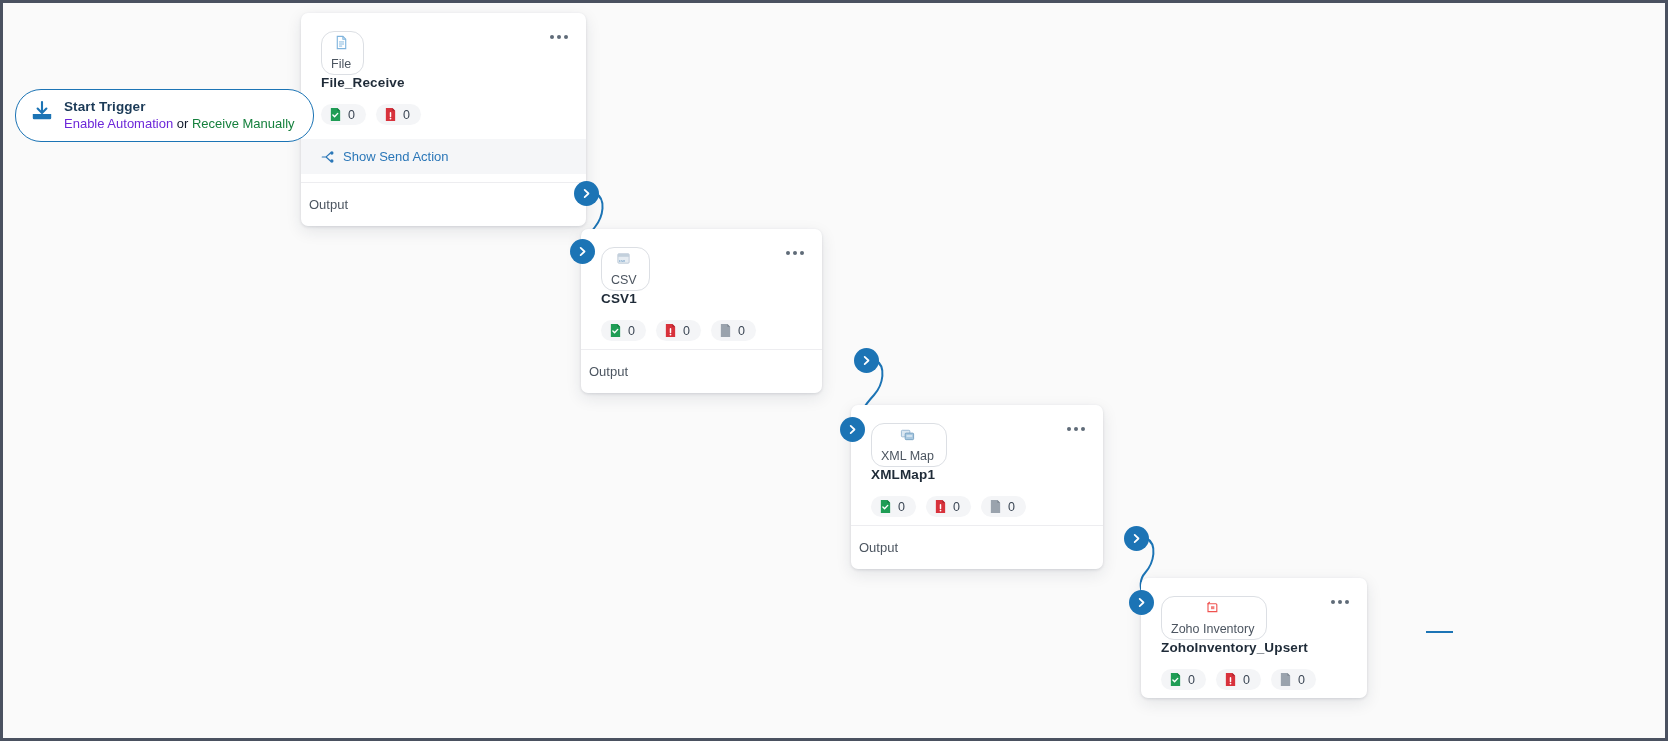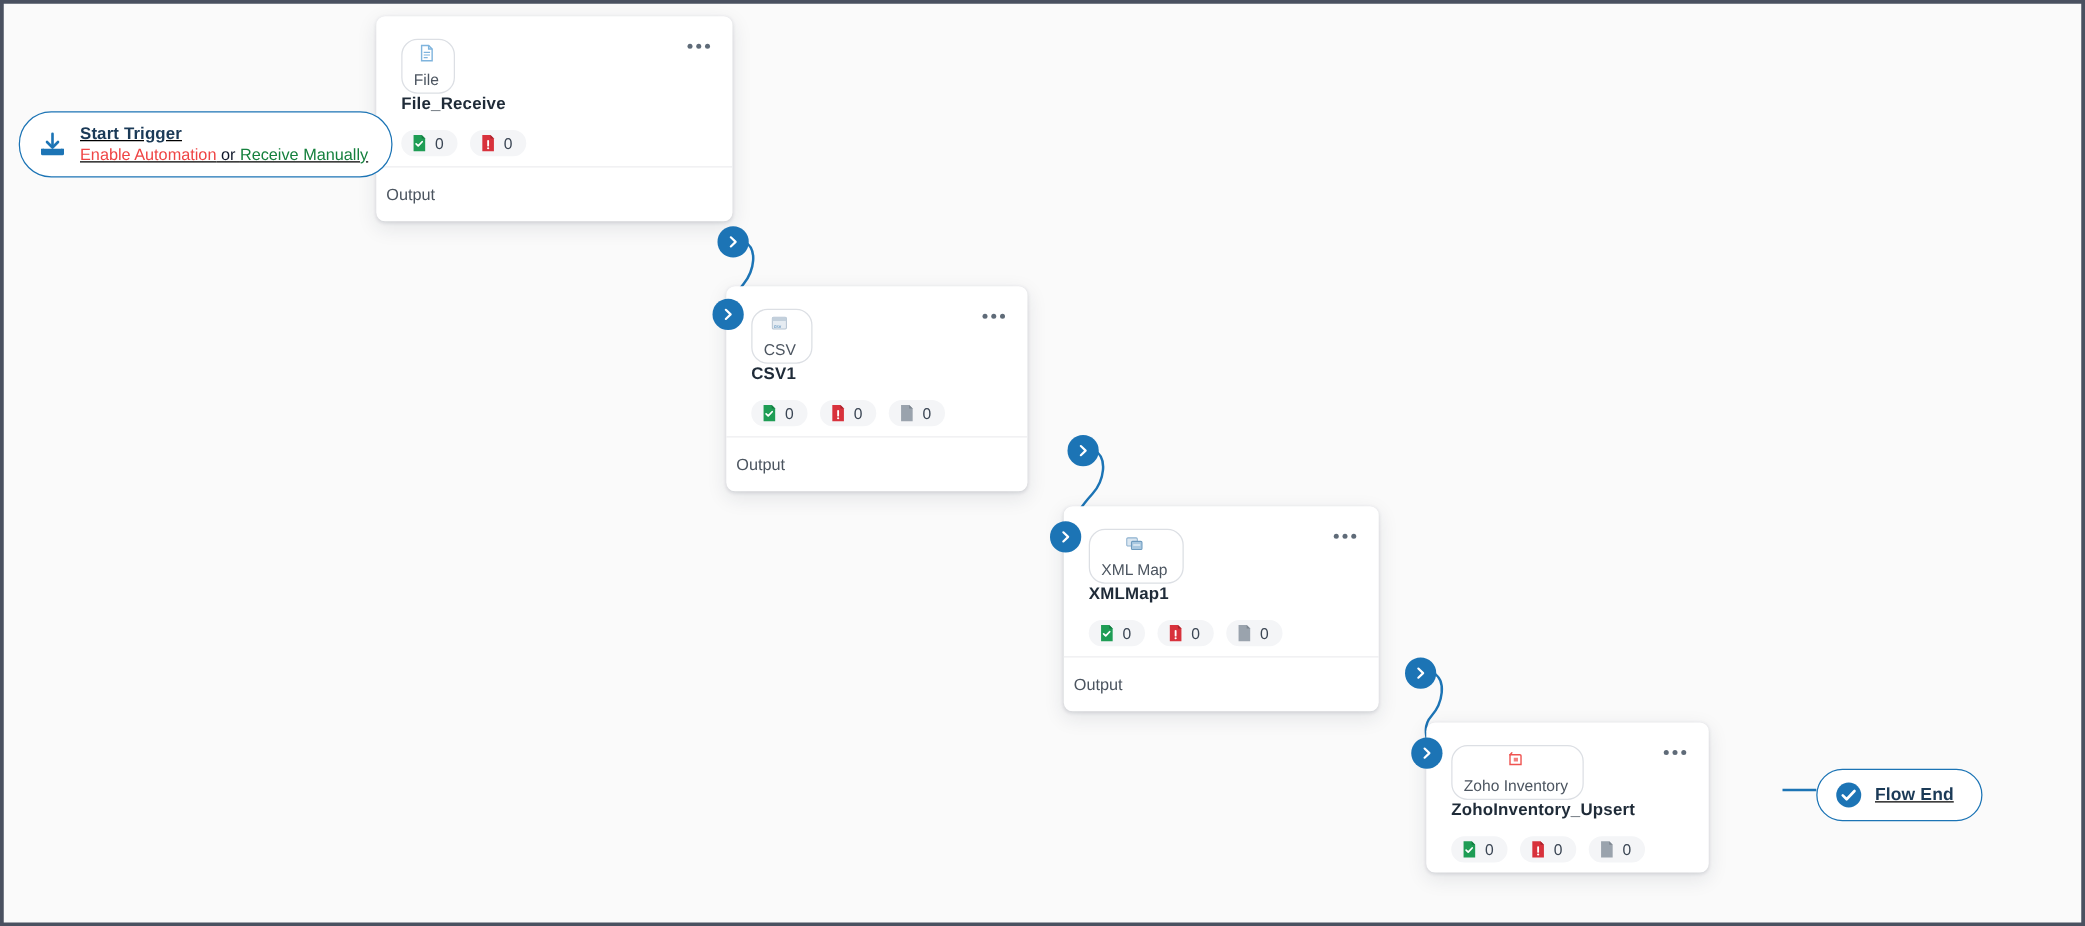--- a/index.html
+++ b/index.html
@@ -26,28 +26,26 @@
     left: 0; top: 0;
     width: 1668px;
     height: 741px;
     pointer-events: none;
   }
 
   
   .pill {
     position: absolute;
     display: flex;
-    align-items: center;
     gap: 10px;
     background: #ffffff;
     border: 1.6px solid #1c74b5;
     border-radius: 26px;
     padding: 9px 18px 9px 14px;
     z-index: 6;
-    text-decoration: underline;
   }
   .pill-texts { display: flex; flex-direction: column; line-height: 1.25; }
   .pill-title {
     font-size: 13.5px;
     font-weight: bold;
     color: #1b3a57;
     letter-spacing: .1px;
   }
   .pill-sub { font-size: 13px; color: #2b77b8; white-space: nowrap; }
   .pill-sub .muted { color: #0f172a; }
@@ -188,21 +186,21 @@
     <span class="dl-icon">
       <svg viewBox="0 0 24 24" fill="none">
         <path d="M12 3 V 13" stroke="#1c74b5" stroke-width="2.1" stroke-linecap="round"></path>
         <path d="M7.6 9.6 L12 14 L16.4 9.6" stroke="#1c74b5" stroke-width="2.1" stroke-linecap="round" stroke-linejoin="round"></path>
         <path d="M4 15 v4 h16 v-4" stroke="#1c74b5" stroke-width="2.4" stroke-linejoin="round" fill="#1c74b5"></path>
       </svg>
     </span>
     <span class="pill-texts">
       <span class="pill-title">Start Trigger</span>
       <span class="pill-sub">
-        <a href="#" style="color:#ef4444;text-decoration:none">Enable Automation</a><span class="muted"> or </span><a href="#" style="color:#15803d;text-decoration:none">Receive Manually</a>
+        <a href="#" style="color:#6d28d9;text-decoration:none">Enable Automation</a><span class="muted"> or </span><a href="#" style="color:#15803d;text-decoration:none">Receive Manually</a>
       </span>
     </span>
   </div>
 
   <div class="node" id="node-file">
     <div class="node-body">
       <span class="tag">
         <svg class="tag-ico" viewBox="0 0 16 16">
           <path d="M3.5 1.5 h6 l3 3 v10 h-9 z" fill="#ffffff" stroke="#7fb4dd" stroke-width="1.2"></path>
           <path d="M9.5 1.5 v3 h3" fill="none" stroke="#7fb4dd" stroke-width="1.2"></path>
@@ -232,20 +230,28 @@
           <svg viewBox="0 0 14 16">
             <path d="M2 1 h7 l3 3 v11 h-10 z" fill="#d8323c"></path>
             <path d="M9 1 v3 h3 z" fill="#a8232c"></path>
             <path d="M7 6 v4.2" stroke="#ffffff" stroke-width="1.6" stroke-linecap="round"></path>
             <circle cx="7" cy="12.4" r=".95" fill="#ffffff"></circle>
           </svg>
           <span>0</span>
         </span>
       </div>
 
+      <div class="action-row">
+        <svg viewBox="0 0 16 16" fill="none">
+          <circle cx="12.4" cy="3.4" r="1.9" fill="#2b77b8"></circle>
+          <circle cx="12.4" cy="12.6" r="1.9" fill="#2b77b8"></circle>
+          <path d="M1.4 8 h4.4 l5 -4.6 M5.8 8 l5 4.6" stroke="#2b77b8" stroke-width="1.3" stroke-linecap="round"></path>
+        </svg>
+        <span>Show Send Action</span>
+      </div>
     </div>
     <div class="output-row">
       <span>Output</span>
     </div>
   </div>
 
   <div class="knob" id="knob-file-out">
     <svg viewBox="0 0 12 12" fill="none">
       <path d="M4 2 L8.2 6 L4 10" stroke="#ffffff" stroke-width="1.9" stroke-linecap="round" stroke-linejoin="round"></path>
     </svg>
@@ -422,25 +428,14 @@
       </div>
     </div>
   </div>
 
   <div class="knob" id="knob-zoho-in">
     <svg viewBox="0 0 12 12" fill="none">
       <path d="M4 2 L8.2 6 L4 10" stroke="#ffffff" stroke-width="1.9" stroke-linecap="round" stroke-linejoin="round"></path>
     </svg>
   </div>
 
-  <div class="pill" id="pill-end">
-    <span class="check-icon">
-      <svg viewBox="0 0 22 22">
-        <circle cx="11" cy="11" r="10" fill="#1c74b5"></circle>
-        <path d="M6.2 11.3 l3.1 3.1 l6.3 -6.6" fill="none" stroke="#ffffff" stroke-width="2.1" stroke-linecap="round" stroke-linejoin="round"></path>
-      </svg>
-    </span>
-    <span class="pill-texts">
-      <span class="pill-title">Flow End</span>
-    </span>
-  </div>
 
 </div>
 
 </body></html>

